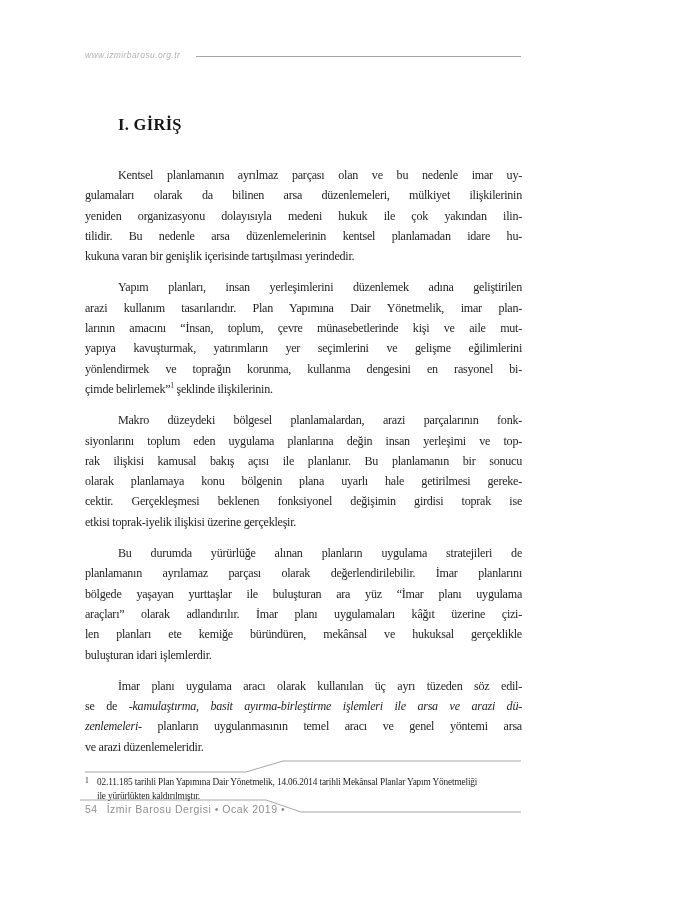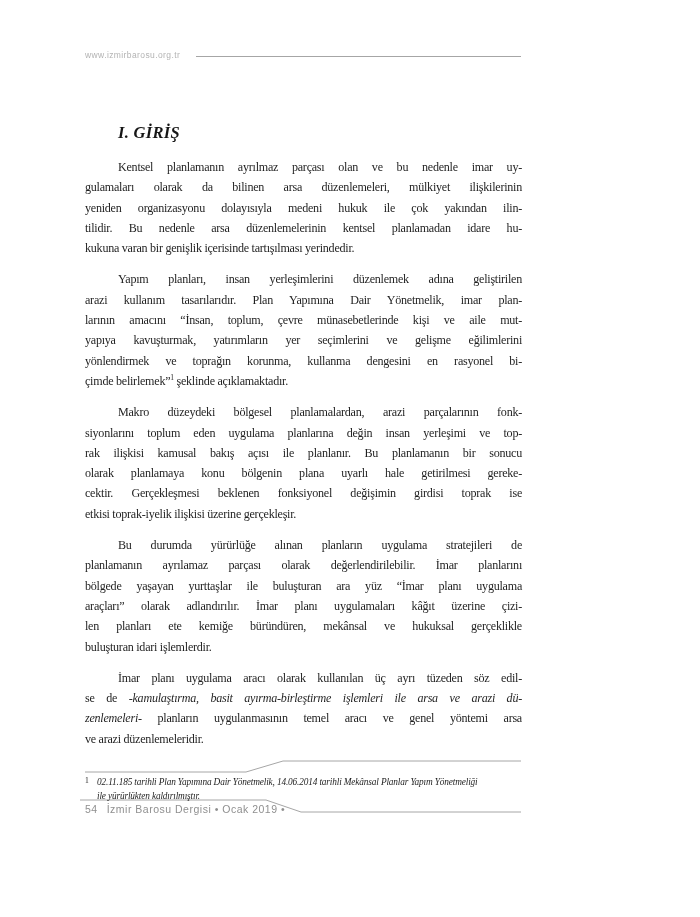--- a/index.html
+++ b/index.html
@@ -6,50 +6,50 @@
   .page {
     position:relative; width:700px; height:917px; background:#ffffff;
     font-family:"Liberation Serif","DejaVu Serif",serif;
     color:var(--body-text,#1f1f1f); overflow:hidden;
   }
   
   .header {
     position:absolute; left:85px; right:179px; top:50px;
     display:flex; align-items:center; gap:16px;
     font-family:"Liberation Sans","DejaVu Sans",sans-serif;
-    font-size:8.5px; letter-spacing:0.4px; color:var(--muted-text,#b3b3b3);
+    font-size:8.5px; letter-spacing:0.4px; color:var(--muted-text,#b3b3b3);font-style:italic;
   }
   .header .rule { flex:1; height:1px; background:var(--rule-color,#a6a6a6); margin-top:2px; }
   
   .title {
-    position:absolute; left:118px; top:123px;
-    font-size:16.5px; font-weight:bold; letter-spacing:0.3px; color:#161616;font-style:italic;
+    position:absolute; left:118px; top:115px;
+    font-size:16.5px; font-weight:bold; letter-spacing:0.3px; color:#161616;
   }
   
   .content {
     position:absolute; left:85px; top:157px; width:437px;
     font-size:12.1px; line-height:20.3px; letter-spacing:-0.25px;
     word-spacing:-0.1px;
   }
-  .para { margin:0 0 11px 0; }
+  .para { margin:8px 0 11px 0; }
   .line { text-align:justify; text-align-last:justify; }
   .line.last { text-align-last:left; }
   .line.first { text-indent:33px; }
   .it { font-style:italic; }
   .sup { font-size:0.62em; vertical-align:super; line-height:0; }
   
   .deco { position:absolute; left:0; top:0; pointer-events:none; color:var(--rule-color,#a6a6a6); }
   .deco path { fill:none; stroke:currentColor; stroke-width:1; }
   
   .footnote {
     position:absolute; left:85px; top:776px; width:437px;
     font-size:9.3px; line-height:13.8px; letter-spacing:-0.15px; color:#242424;
   }
   .fn-marker { position:absolute; left:0; top:-2px; font-size:7.6px; }
-  .fn-body { padding-left:12px;font-style:italic; }
+  .fn-body { padding-left:12px; }
   
   .footer {
     position:absolute; left:85px; top:803px;
     display:flex; align-items:flex-start; gap:9px;
     font-family:"Liberation Sans","DejaVu Sans",sans-serif;
     font-size:10.5px; letter-spacing:0.5px; color:var(--footer-text,#8f8f8f);
   }
 </style>
 </head>
 <body>
@@ -70,21 +70,21 @@
         <div class="line"><span>yeniden organizasyonu dolayısıyla medeni hukuk ile çok yakından ilin-</span></div>
         <div class="line"><span>tilidir. Bu nedenle arsa düzenlemelerinin kentsel planlamadan idare hu-</span></div>
         <div class="line last"><span>kukuna varan bir genişlik içerisinde tartışılması yerindedir.</span></div>
       </div>
       <div class="para">
         <div class="line first"><span>Yapım planları, insan yerleşimlerini düzenlemek adına geliştirilen</span></div>
         <div class="line"><span>arazi kullanım tasarılarıdır. Plan Yapımına Dair Yönetmelik, imar plan-</span></div>
         <div class="line"><span>larının amacını “İnsan, toplum, çevre münasebetlerinde kişi ve aile mut-</span></div>
         <div class="line"><span>yapıya kavuşturmak, yatırımların yer seçimlerini ve gelişme eğilimlerini</span></div>
         <div class="line"><span>yönlendirmek ve toprağın korunma, kullanma dengesini en rasyonel bi-</span></div>
-        <div class="line last"><span>çimde belirlemek”</span><span class="sup">1</span><span> şeklinde açıklamaktadır.</span></div>
+        <div class="line last"><span>çimde belirlemek”</span><span class="sup">1</span><span> şeklinde ilişkilerinin.</span></div>
       </div>
       <div class="para">
         <div class="line first"><span>Makro düzeydeki bölgesel planlamalardan, arazi parçalarının fonk-</span></div>
         <div class="line"><span>siyonlarını toplum eden uygulama planlarına değin insan yerleşimi ve top-</span></div>
         <div class="line"><span>rak ilişkisi kamusal bakış açısı ile planlanır. Bu planlamanın bir sonucu</span></div>
         <div class="line"><span>olarak planlamaya konu bölgenin plana uyarlı hale getirilmesi gereke-</span></div>
         <div class="line"><span>cektir. Gerçekleşmesi beklenen fonksiyonel değişimin girdisi toprak ise</span></div>
         <div class="line last"><span>etkisi toprak-iyelik ilişkisi üzerine gerçekleşir.</span></div>
       </div>
       <div class="para">

